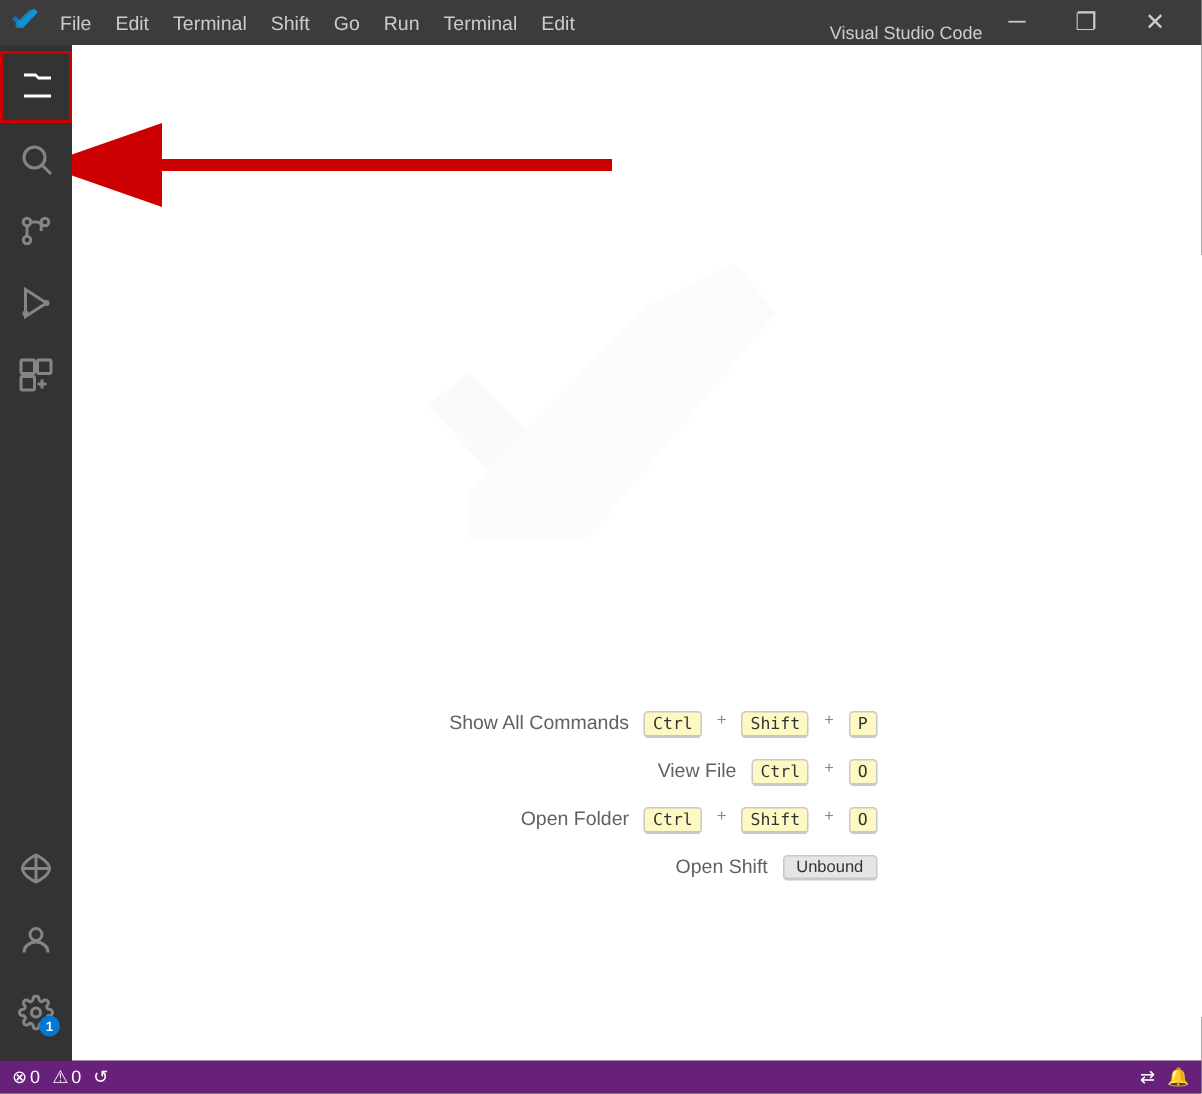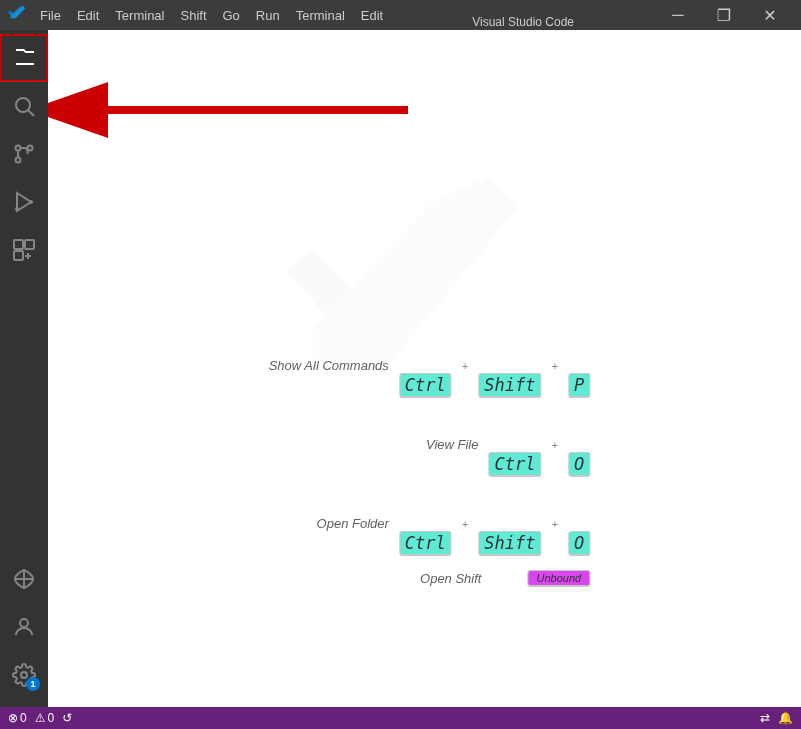--- a/index.html
+++ b/index.html
@@ -36,21 +36,21 @@
       color: #cccccc;
       font-size: 13px;
       padding: 2px 8px;
       cursor: pointer;
       border-radius: 3px;
     }
     .title-bar-title {
       color: #cccccc;
       font-size: 12px;
       flex: 1;
-      text-align: center;
+      text-align: right;
       margin-top: 14px;
     }
     .title-bar-controls {
       display: flex;
       gap: 0;
     }
     .title-bar-btn {
       width: 46px;
       height: 30px;
       display: flex;
@@ -148,54 +148,51 @@
       left: 50%;
       transform: translateX(-50%);
       display: flex;
       flex-direction: column;
       gap: 14px;
       align-items: flex-end;
       min-width: 320px;
     }
     .welcome-row {
       display: flex;
-      align-items: center;
+      align-items: flex-start;
       gap: 10px;
-      font-style: italic;
     }
     .welcome-label {
       color: #616161;
       font-size: 13px;
       text-align: right;
       min-width: 130px;
     }
     .kbd {
-      background: #5eead4;
+      background: #fef9c3;
       border: 1px solid #c8c8c8;
       border-bottom: 2px solid #c8c8c8;
       border-radius: 3px;
       padding: 1px 5px;
-      font-size: 17px;
+      font-size: 11px;
       color: #333;
       font-family: monospace;
-      margin-top: 40px;
     }
     .kbd-sep {
       color: #888;
       font-size: 11px;
     }
     .kbd-unbound {
-      background: #d946ef;
+      background: #e5e5e5;
       border: 1px solid #c8c8c8;
       border-bottom: 2px solid #c8c8c8;
       border-radius: 3px;
       padding: 1px 8px;
       font-size: 11px;
       color: #333;
-      margin-left: 36px;
     }
 
     
     .status-bar {
       height: 22px;
       background: #68217a;
       display: flex;
       align-items: center;
       padding: 0 8px;
       justify-content: space-between;

